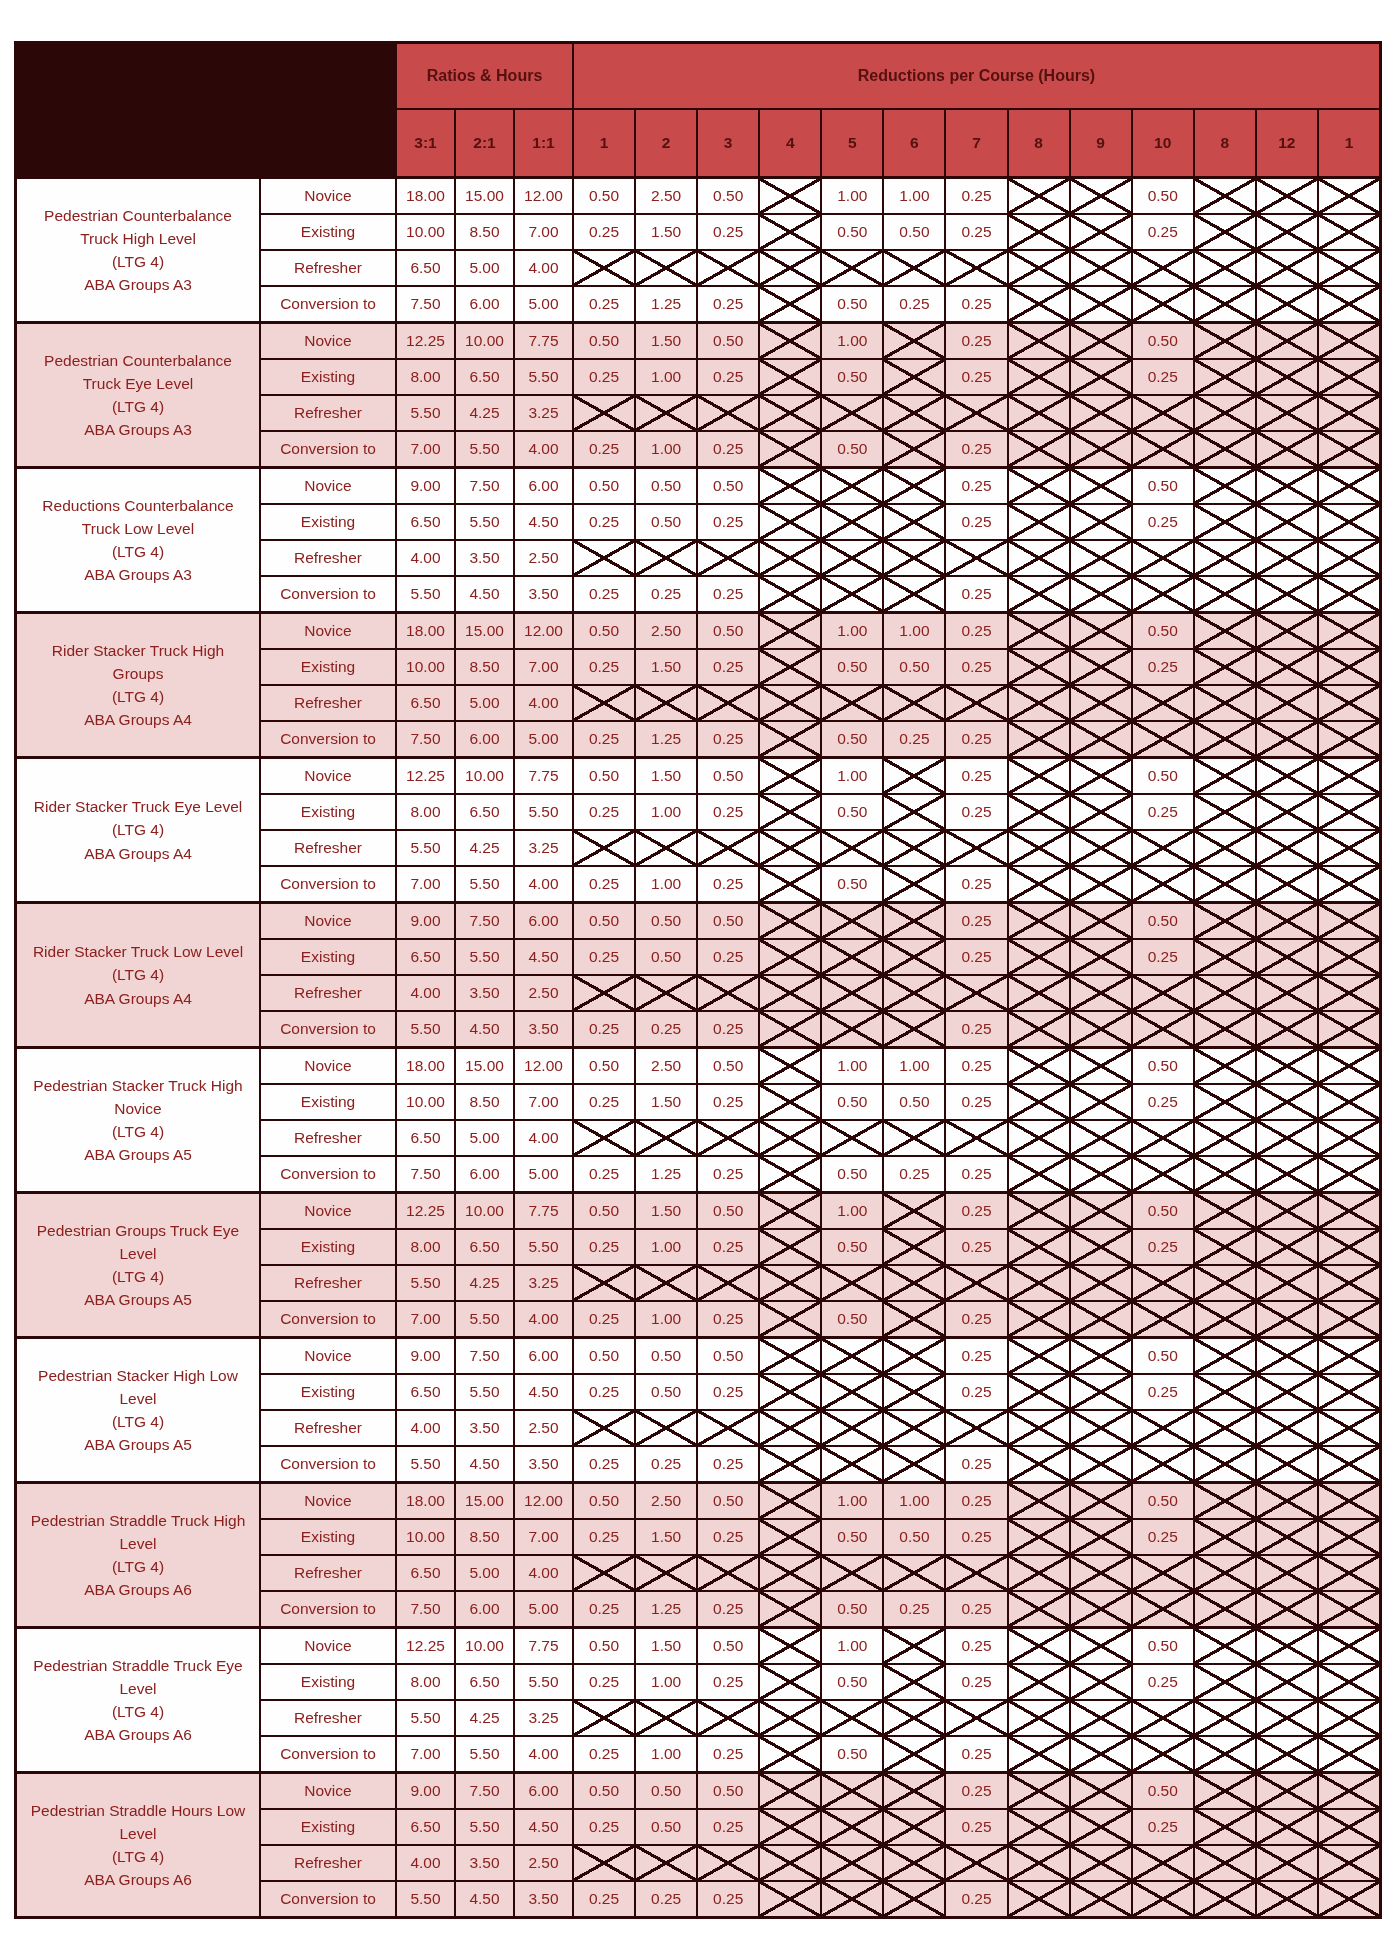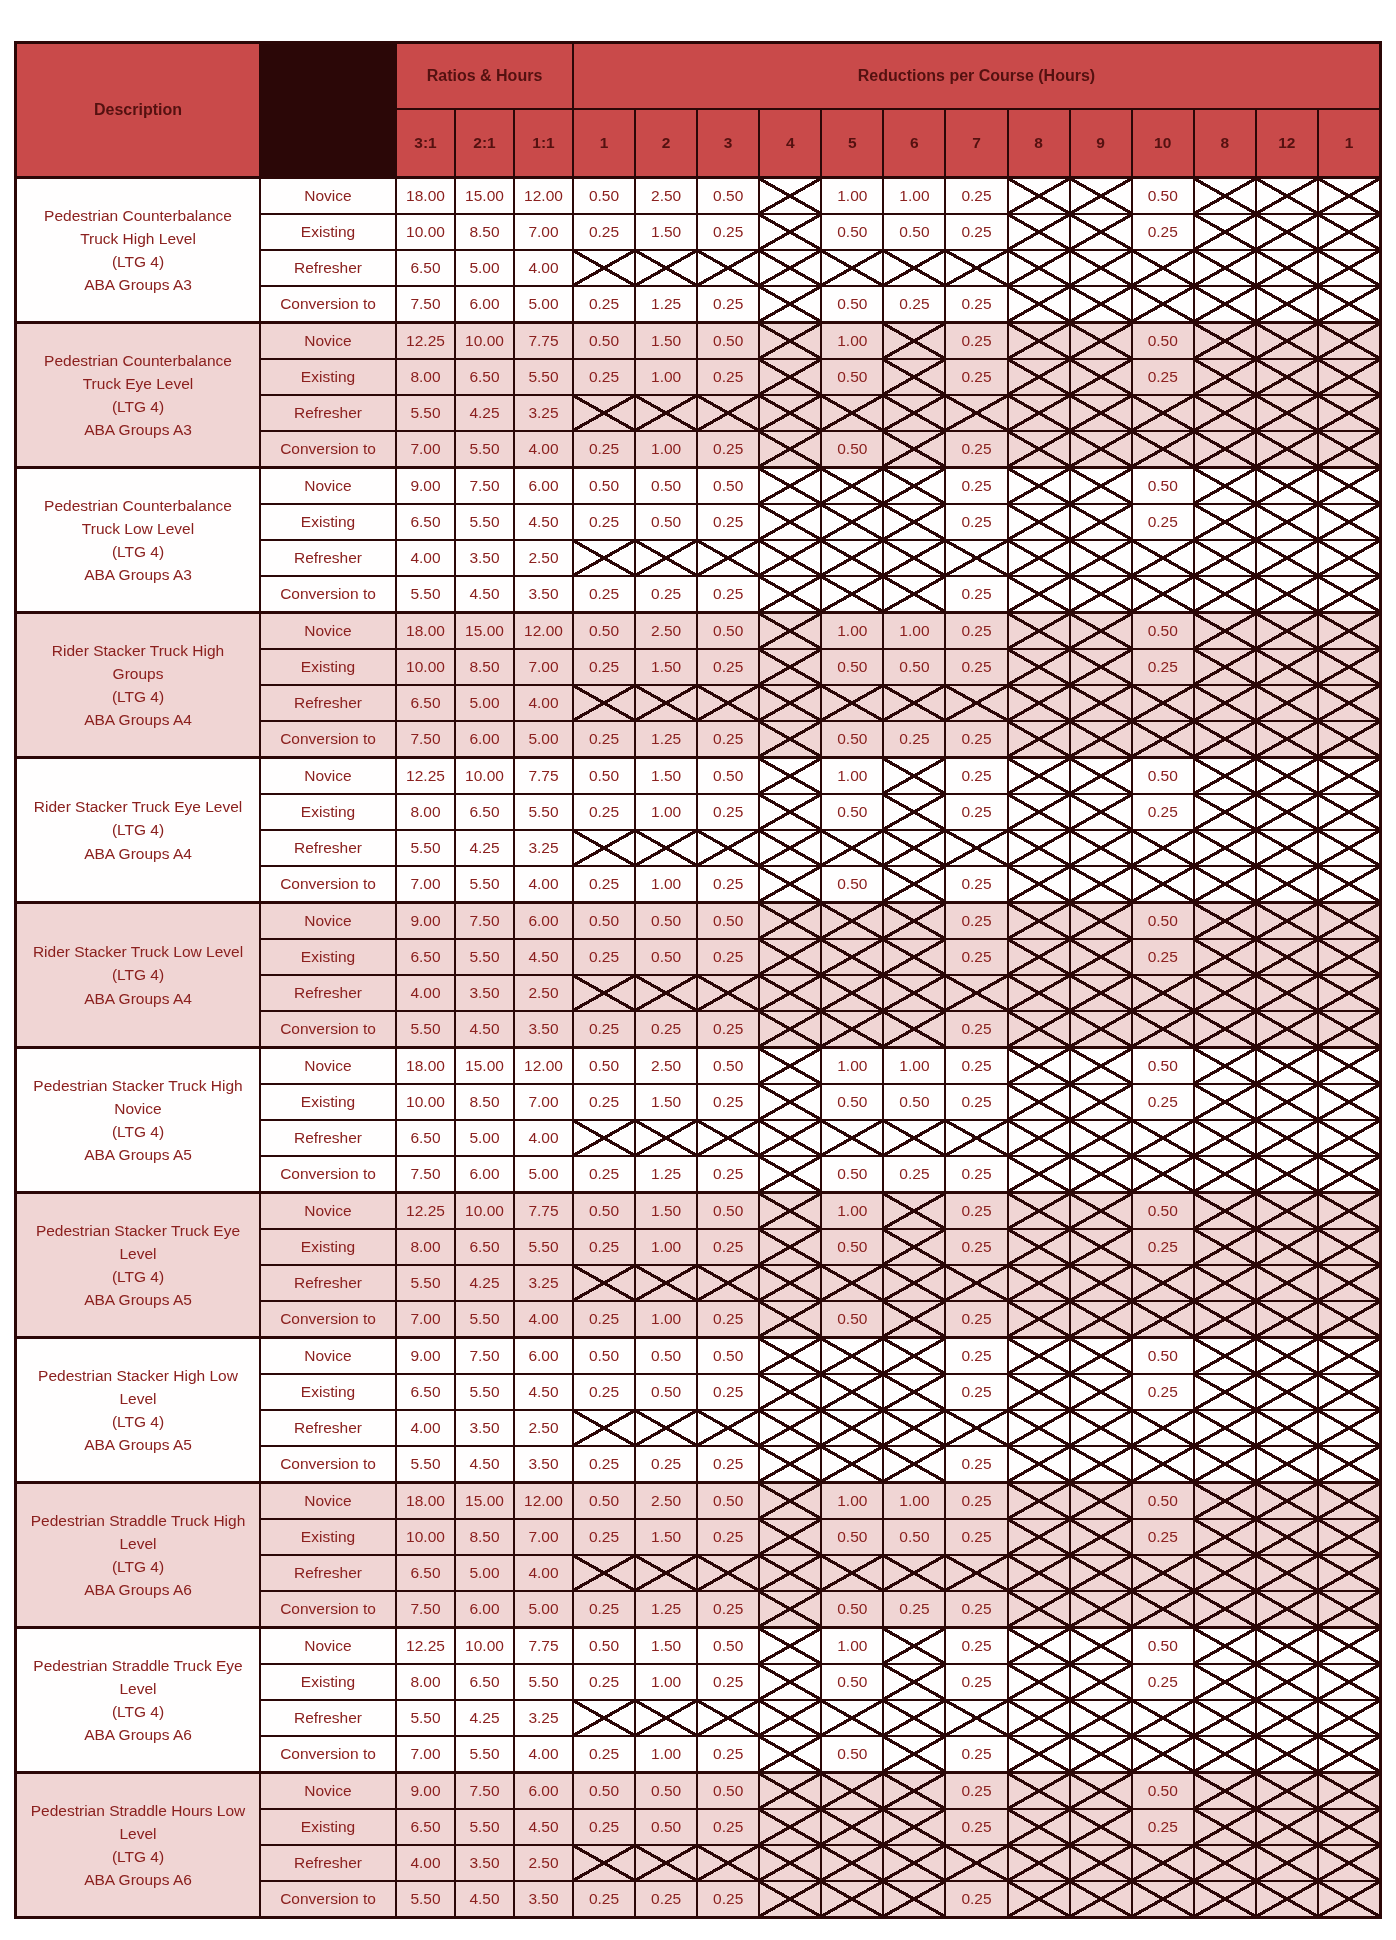--- a/index.html
+++ b/index.html
@@ -62,21 +62,20 @@
         var(--border) calc(50% + 1.6px), transparent calc(50% + 1.6px));
   }
 </style>
 </head>
 <body>
 
 <div class="page">
   <div class="tbl">
 
     <div class="grid header">
-      <div class="cell hcell h-desc">Description</div>
       <div class="cell hcell h-reductions">Reductions per Course (Hours)</div>
       <div class="cell hcell h-ratios">Ratios &amp; Hours</div>
 
     <div class="cell hcell sub" style="grid-area: 2 / 3;">3:1</div>
         <div class="cell hcell sub" style="grid-area: 2 / 4;">2:1</div>
         <div class="cell hcell sub" style="grid-area: 2 / 5;">1:1</div>
         <div class="cell hcell sub" style="grid-area: 2 / 6;">1</div>
         <div class="cell hcell sub" style="grid-area: 2 / 7;">2</div>
         <div class="cell hcell sub" style="grid-area: 2 / 8;">3</div>
         <div class="cell hcell sub" style="grid-area: 2 / 9;">4</div>
@@ -372,21 +371,21 @@
           </div>
           <div class="cell" style="grid-area: 4 / 17;">
             <span class="x-icon"></span>
           </div>
           <div class="cell" style="grid-area: 4 / 18;">
             <span class="x-icon"></span>
           </div>
         </div>
         <div class="grid group">
           <div class="cell desc">
-            <span class="ln">Pedestrian Counterbalance Truck Low Level</span>
+            <span class="ln">Reductions Counterbalance Truck Low Level</span>
             <span class="ln">(LTG 4)</span>
             <span class="ln">ABA Groups A3</span>
           </div>
           <div class="cell" style="grid-area: 1 / 2;">Novice</div>
           <div class="cell" style="grid-area: 1 / 3;">9.00</div>
           <div class="cell" style="grid-area: 1 / 4;">7.50</div>
           <div class="cell" style="grid-area: 1 / 5;">6.00</div>
           <div class="cell" style="grid-area: 1 / 6;">0.50</div>
           <div class="cell" style="grid-area: 1 / 7;">0.50</div>
           <div class="cell" style="grid-area: 1 / 8;">0.50</div>
@@ -1097,21 +1096,21 @@
           </div>
           <div class="cell" style="grid-area: 4 / 17;">
             <span class="x-icon"></span>
           </div>
           <div class="cell" style="grid-area: 4 / 18;">
             <span class="x-icon"></span>
           </div>
         </div>
         <div class="grid group shaded">
           <div class="cell desc">
-            <span class="ln">Pedestrian Stacker Truck Eye Level</span>
+            <span class="ln">Pedestrian Groups Truck Eye Level</span>
             <span class="ln">(LTG 4)</span>
             <span class="ln">ABA Groups A5</span>
           </div>
           <div class="cell" style="grid-area: 1 / 2;">Novice</div>
           <div class="cell" style="grid-area: 1 / 3;">12.25</div>
           <div class="cell" style="grid-area: 1 / 4;">10.00</div>
           <div class="cell" style="grid-area: 1 / 5;">7.75</div>
           <div class="cell" style="grid-area: 1 / 6;">0.50</div>
           <div class="cell" style="grid-area: 1 / 7;">1.50</div>
           <div class="cell" style="grid-area: 1 / 8;">0.50</div>

